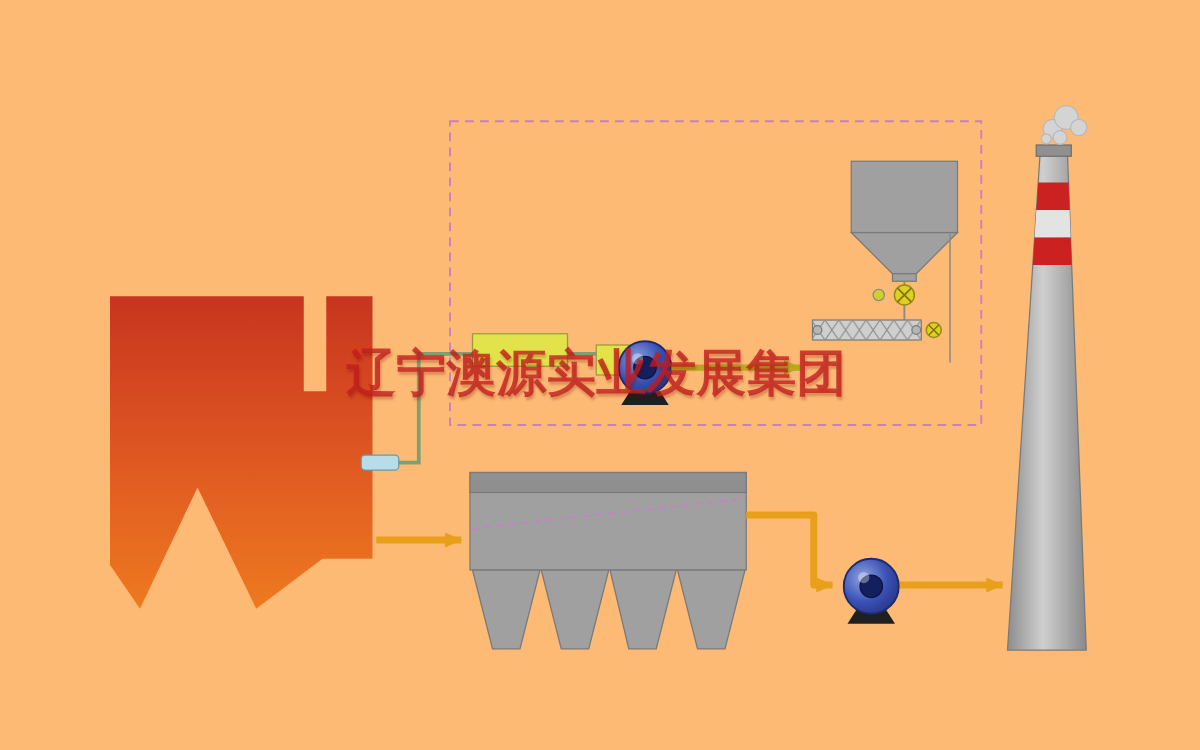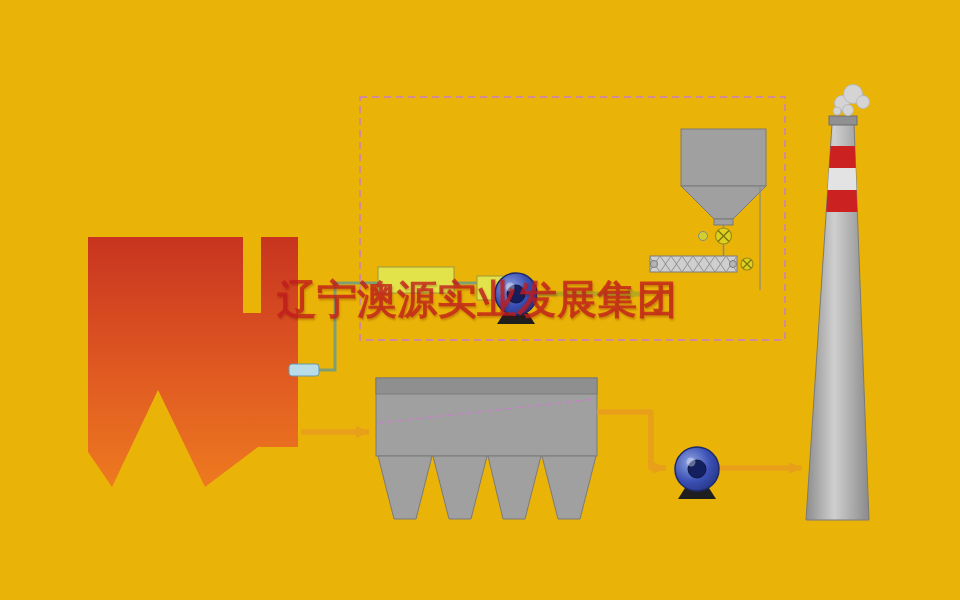--- a/index.html
+++ b/index.html
@@ -1,17 +1,17 @@
 <!DOCTYPE html>
 <html><head>
 <meta charset="utf-8">
 <style>
   html,body{margin:0;padding:0;background:#e9e9e9;}
   .stage{
-    position:relative;width:960px;height:600px;background:#eab308;
+    position:relative;width:960px;height:600px;background:#fdba74;
     overflow:hidden;font-family:"DejaVu Sans","Liberation Sans",sans-serif;
   }
   .stage svg{position:absolute;left:0;top:0;}
   .watermark{
     position:absolute;left:277px;top:279px;
     font-size:40px;font-weight:700;line-height:1;
     color:rgba(193,28,28,0.78);
     letter-spacing:0;white-space:nowrap;
     text-shadow:1px 2px 2px rgba(110,0,0,0.25);
     pointer-events:none;

